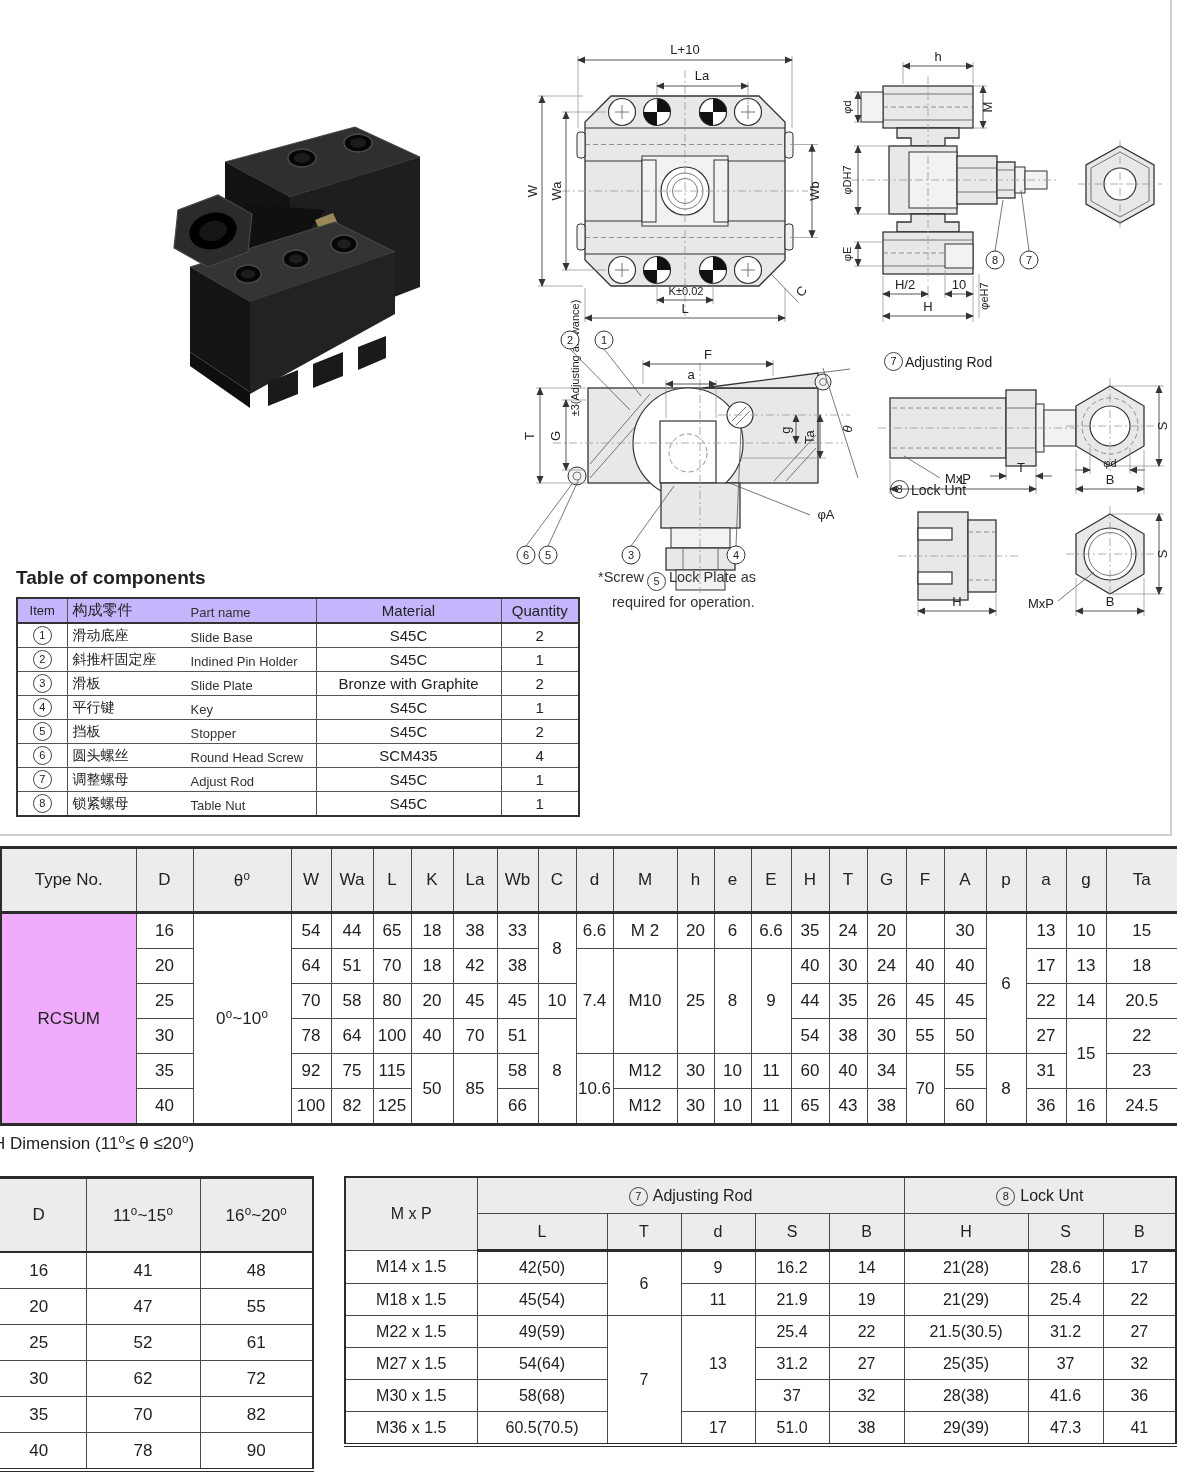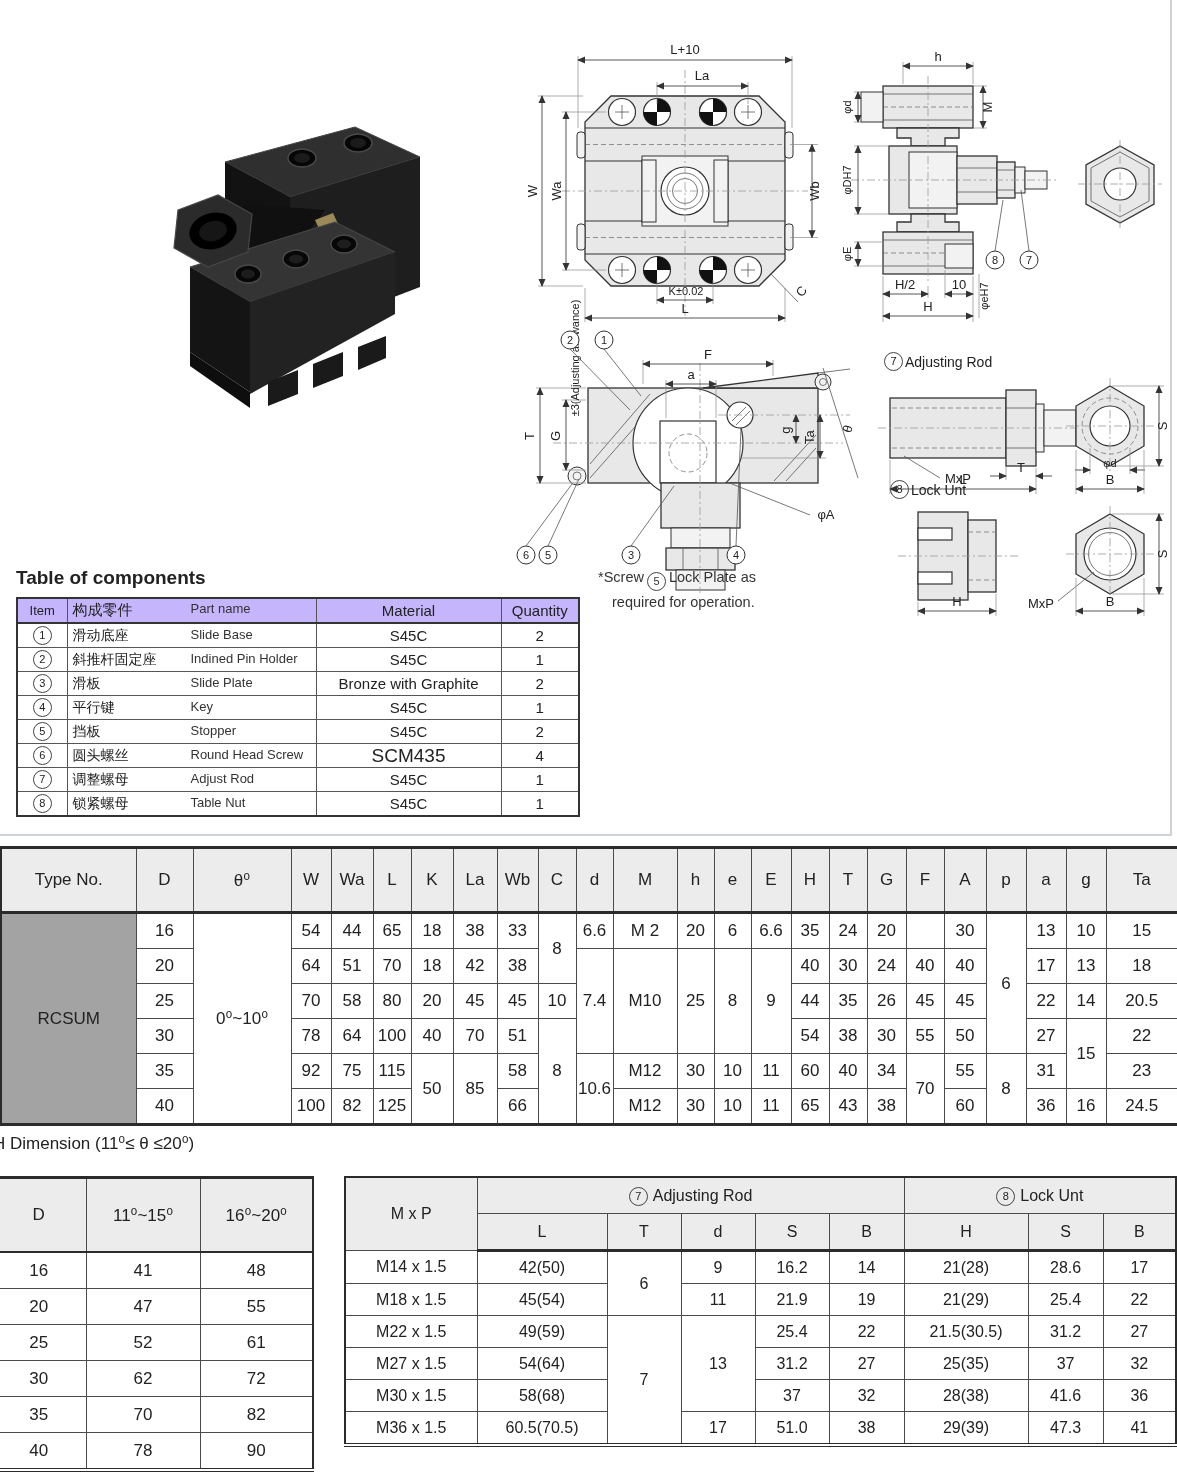--- a/index.html
+++ b/index.html
@@ -24,33 +24,33 @@
   .top-frame{position:absolute;left:-6px;top:-6px;width:1174px;height:838px;
              border:2px solid #cfd3d6;background:transparent}
   
   table{border-collapse:collapse;table-layout:fixed;background:#fff}
   th,td{overflow:hidden;white-space:nowrap}
   
   .comp-title{position:absolute;left:16px;top:567px;font-size:19px;font-weight:600}
   .comp{position:absolute;left:16px;top:597px;width:562px;border:2px solid #333}
   .comp th,.comp td{border:1px solid #555;height:23px;padding:0 5px;font-size:13px;text-align:center}
   .comp thead th{background:#c4b5fd;border-bottom:2px solid #333;font-weight:normal}
-  .comp .nm{display:flex;align-items:flex-start;text-align:left}
+  .comp .nm{display:flex;align-items:flex-end;text-align:left}
   .comp .cn{width:118px;font-size:14px}
   .comp .en{font-size:13px;color:#333}
   .cnum{display:inline-flex;width:17px;height:17px;border:1px solid #444;border-radius:50%;
         align-items:center;justify-content:center;font-size:11px;line-height:1;flex:0 0 auto}
   .cnum.inl{vertical-align:-3px;margin:0 3px}
   
   .main-t{position:absolute;left:0;top:846px;width:1177px;border:2px solid #2b2b2b;
           border-top-width:3px;border-bottom-width:3px}
   .main-t th,.main-t td{border:1px solid #4a4a4a;text-align:center;font-size:17px;font-weight:normal;padding:0}
   .main-t thead th{height:62px;background:#ececec;border-bottom:3px solid #2b2b2b}
   .main-t tbody td{height:34px}
-  .typecell{background:#a3a3a3}
+  .typecell{background:#f0abfc}
   
   .hdim-title{position:absolute;left:-7px;top:1133px;font-size:17px}
   .hd-t{position:absolute;left:-10px;top:1176px;width:322px;border:2px solid #2b2b2b;
         border-top-width:3px;border-bottom:4px double #2b2b2b}
   .hd-t th,.hd-t td{border:1px solid #4a4a4a;text-align:center;font-size:17px;font-weight:normal}
   .hd-t thead th{height:70px;background:#ececec;border-bottom:2px solid #2b2b2b}
   .hd-t tbody td{height:33px}
   
   .mxp-t{position:absolute;left:344px;top:1176px;width:831px;border:2px solid #2b2b2b;
          border-bottom:4px double #2b2b2b}
@@ -530,21 +530,21 @@
         <td style="font-size:15px">2</td>
       </tr>
     <tr>
         <td><span class="cnum" style="margin:0 auto">6</span></td>
         <td>
           <div class="nm">
             <span class="cn">圆头螺丝</span>
             <span class="en">Round Head Screw</span>
           </div>
         </td>
-        <td style="font-size:19px">SCM435</td>
+        <td style="font-size:15px">SCM435</td>
         <td style="font-size:15px">4</td>
       </tr>
     <tr>
         <td><span class="cnum" style="margin:0 auto">7</span></td>
         <td>
           <div class="nm">
             <span class="cn">调整螺母</span>
             <span class="en">Adjust Rod</span>
           </div>
         </td>

